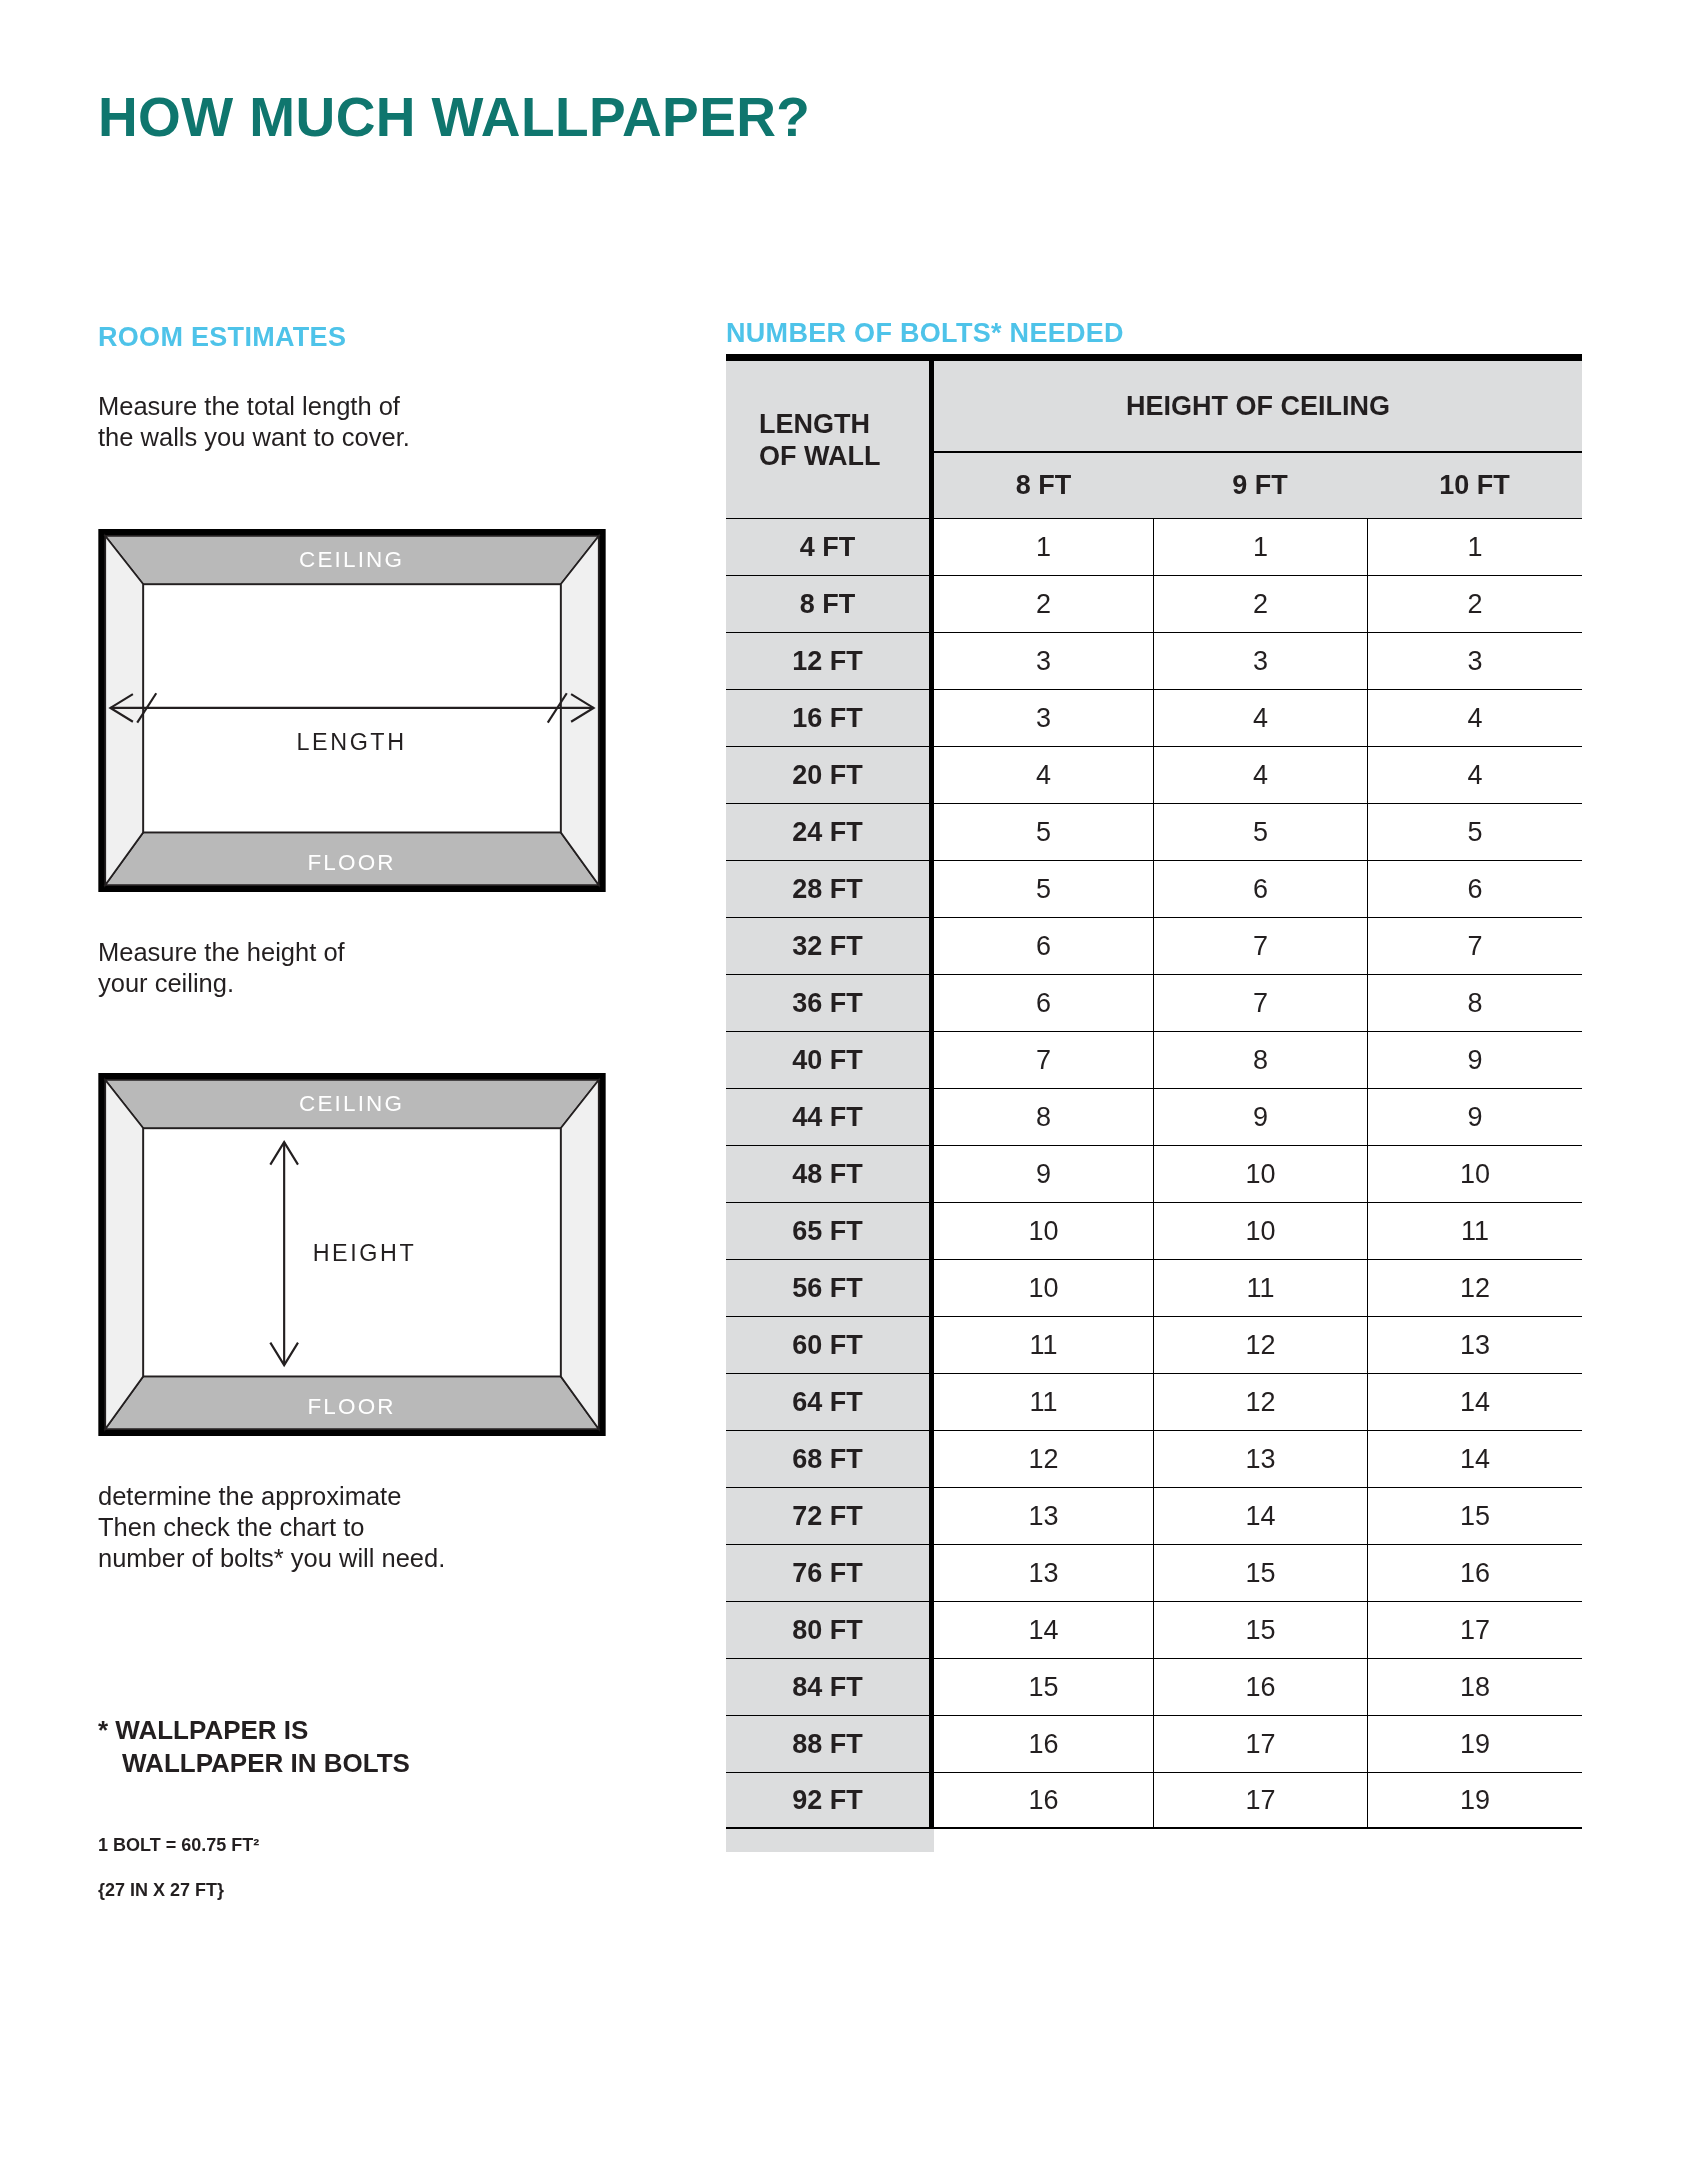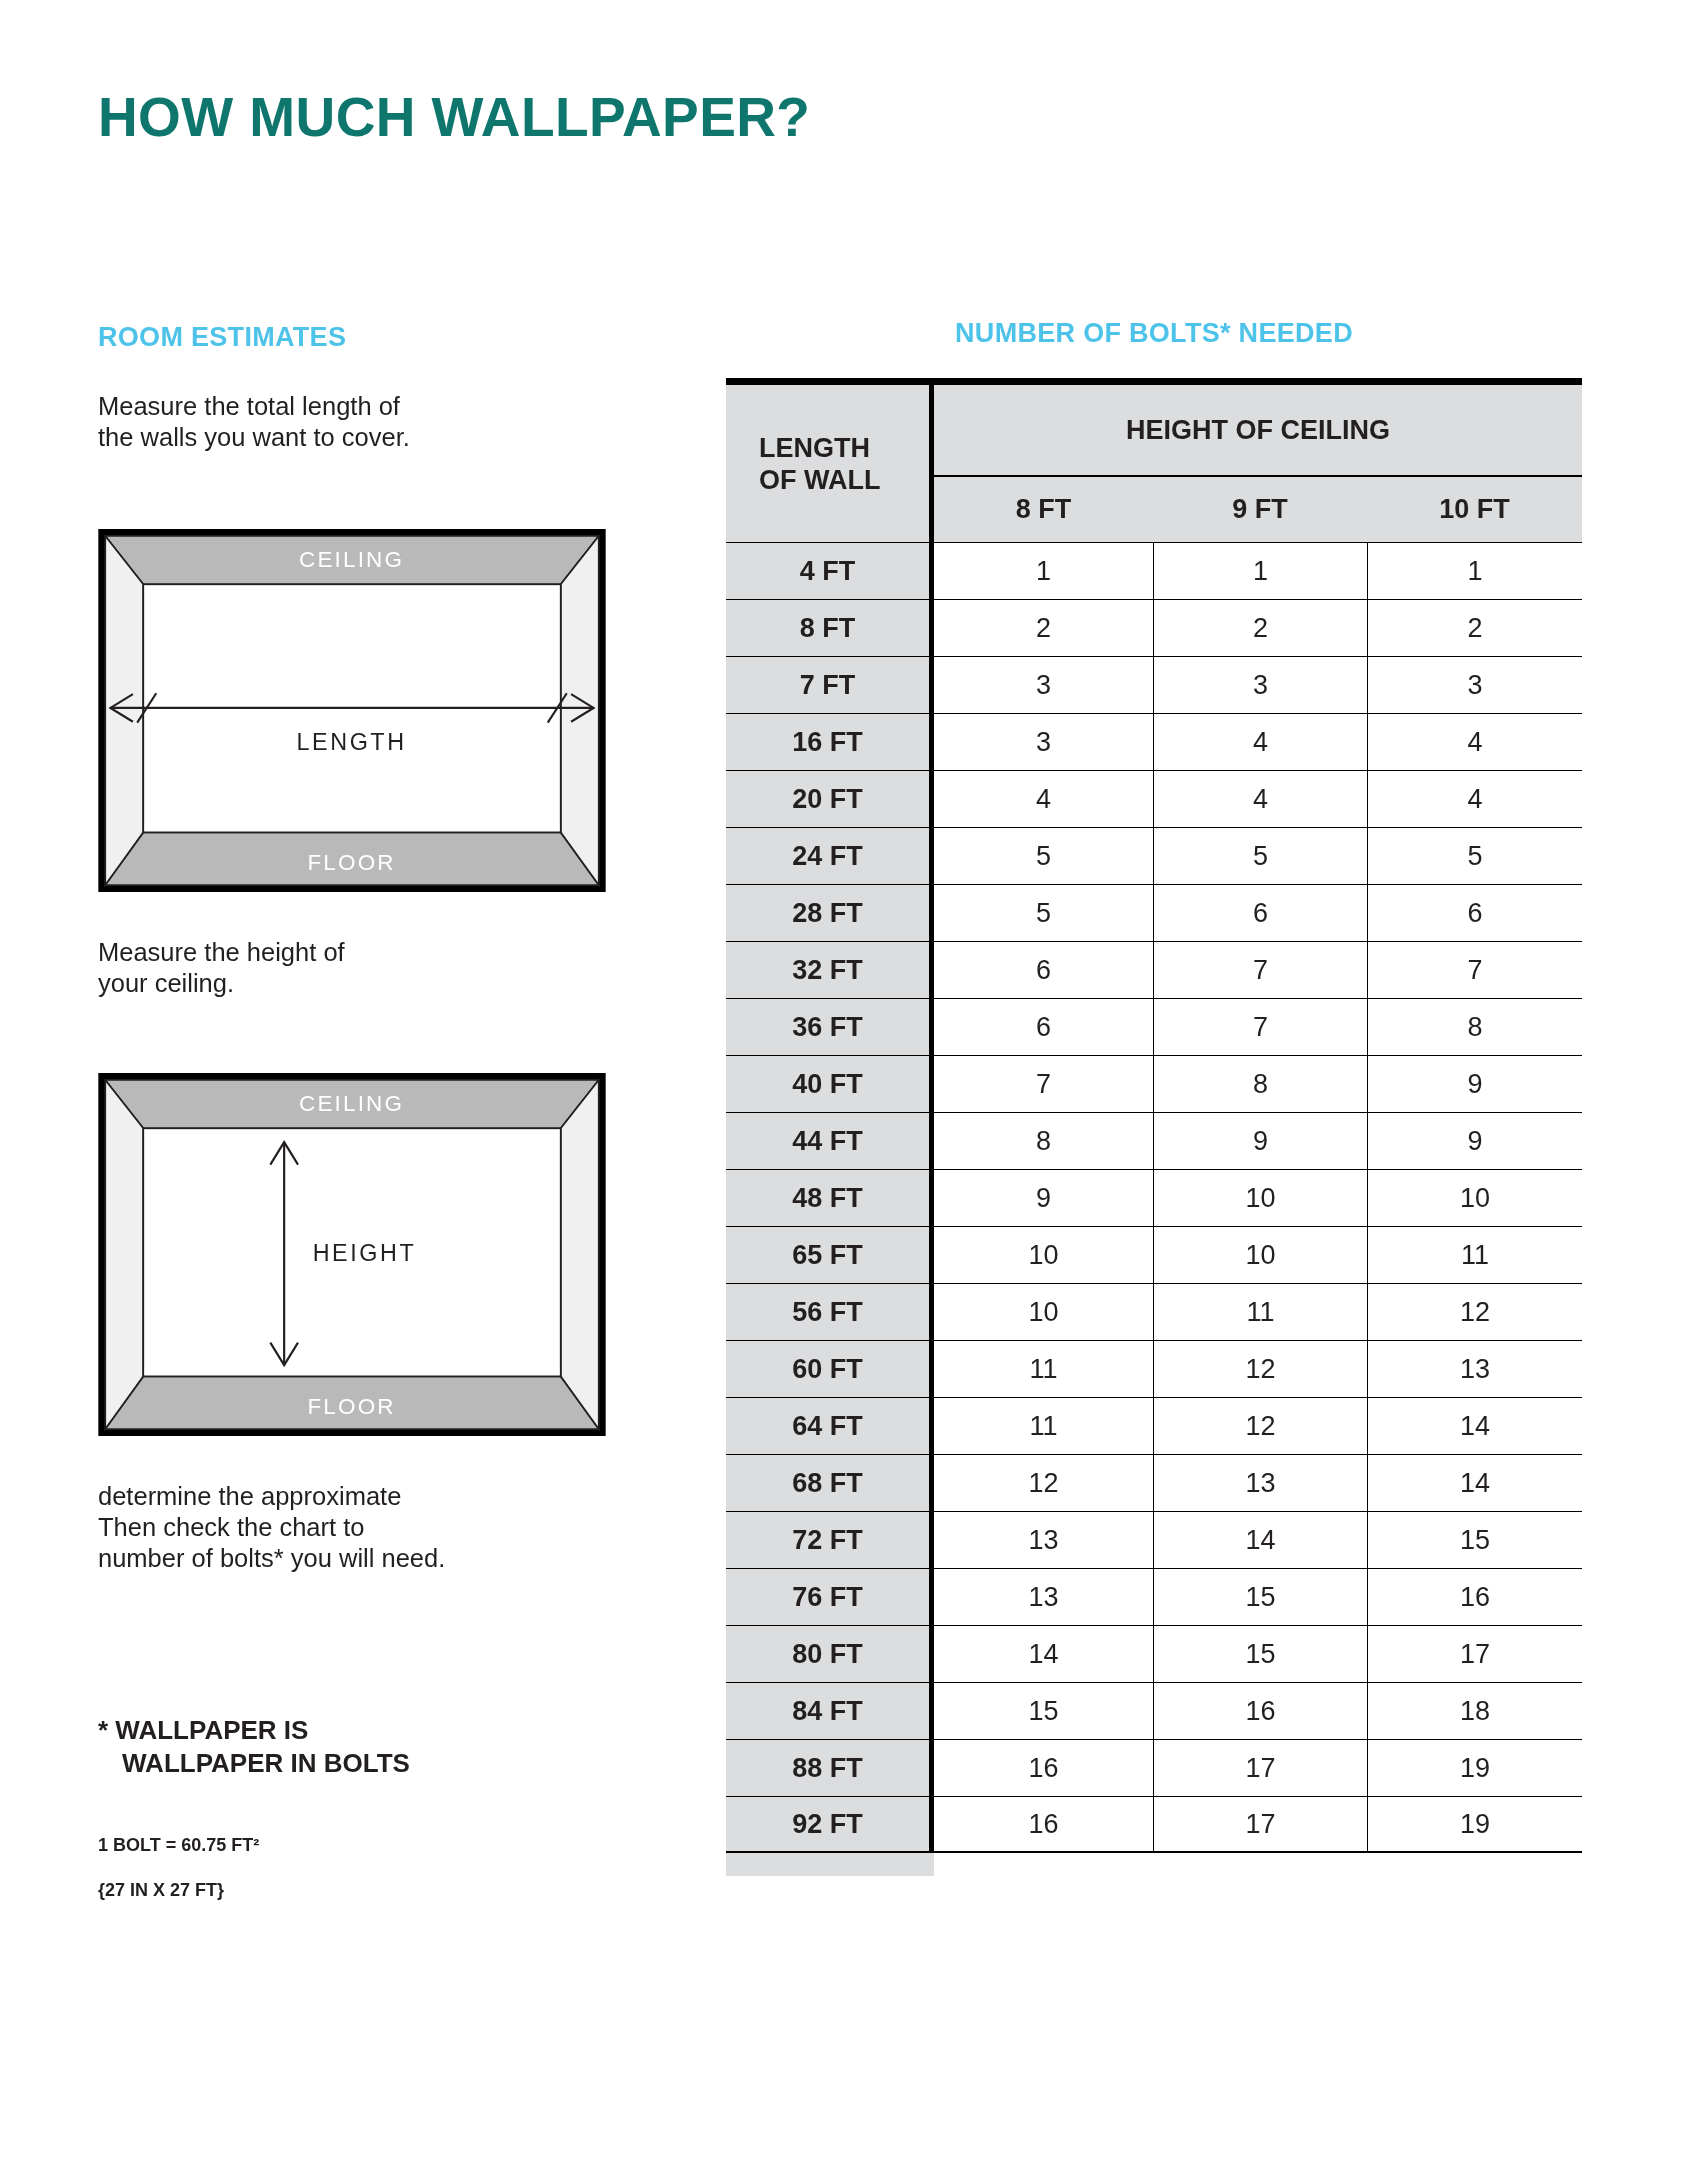--- a/index.html
+++ b/index.html
@@ -32,21 +32,21 @@
   .bolt-info .gap { margin-top:14px; }
 
   .room-diagram { display:block; width:508px; height:363px; }
   .band-label { font-size:26px; fill:#ffffff; letter-spacing:2.5px; }
   .dim-label { font-size:27px; fill:#231F20; letter-spacing:3px; }
 
   
   .table-area { position:absolute; left:726px; top:318px; width:856px; }
   .table-heading {
     font-size:27px; font-weight:bold; color:#4EC3E9;
-    text-align:center; letter-spacing:0.3px; margin-bottom:29px;
+    letter-spacing:0.3px; margin-bottom:5px;
   }
   .bolts-table { width:856px; border-top:7.8px solid #000; }
   .thead {
     display:grid;
     grid-template-columns:208px 219px 214px 215px;
     grid-template-rows:92px 65px;
     background:#DCDDDE;
   }
   .cell { display:flex; align-items:center; justify-content:center; font-size:27px; }
   .corner {
@@ -170,21 +170,21 @@
             <div class="cell value">1</div>
             <div class="cell value">1</div>
           </div>
           <div class="trow">
             <div class="cell rowlabel">8 FT</div>
             <div class="cell value">2</div>
             <div class="cell value">2</div>
             <div class="cell value">2</div>
           </div>
           <div class="trow">
-            <div class="cell rowlabel">7 FT</div>
+            <div class="cell rowlabel">12 FT</div>
             <div class="cell value">3</div>
             <div class="cell value">3</div>
             <div class="cell value">3</div>
           </div>
           <div class="trow">
             <div class="cell rowlabel">16 FT</div>
             <div class="cell value">3</div>
             <div class="cell value">4</div>
             <div class="cell value">4</div>
           </div>

